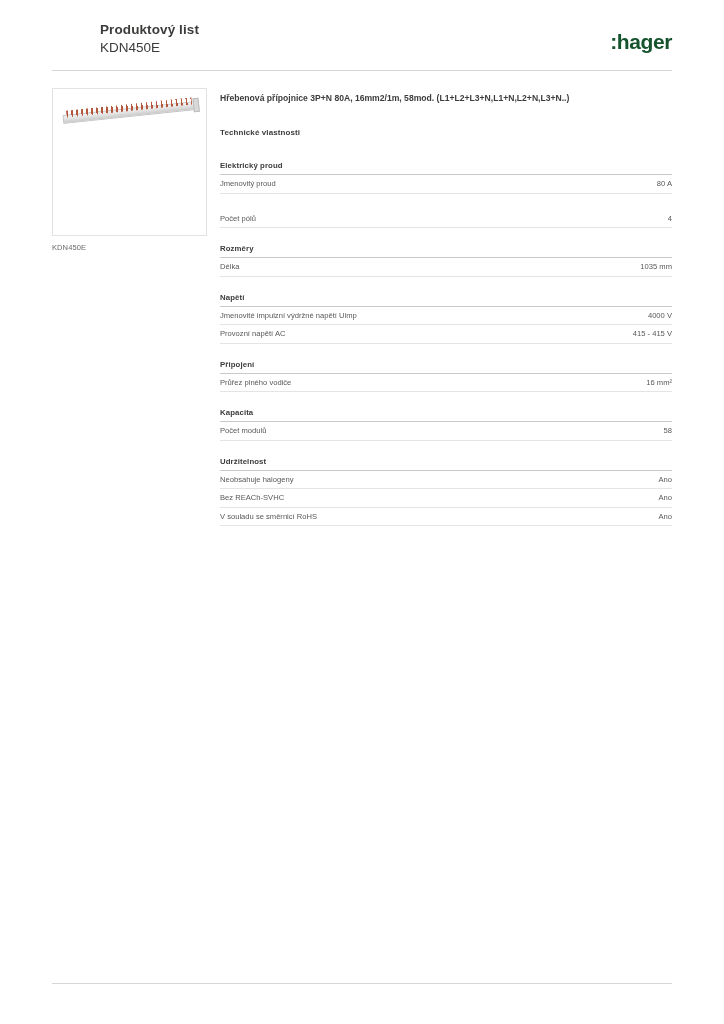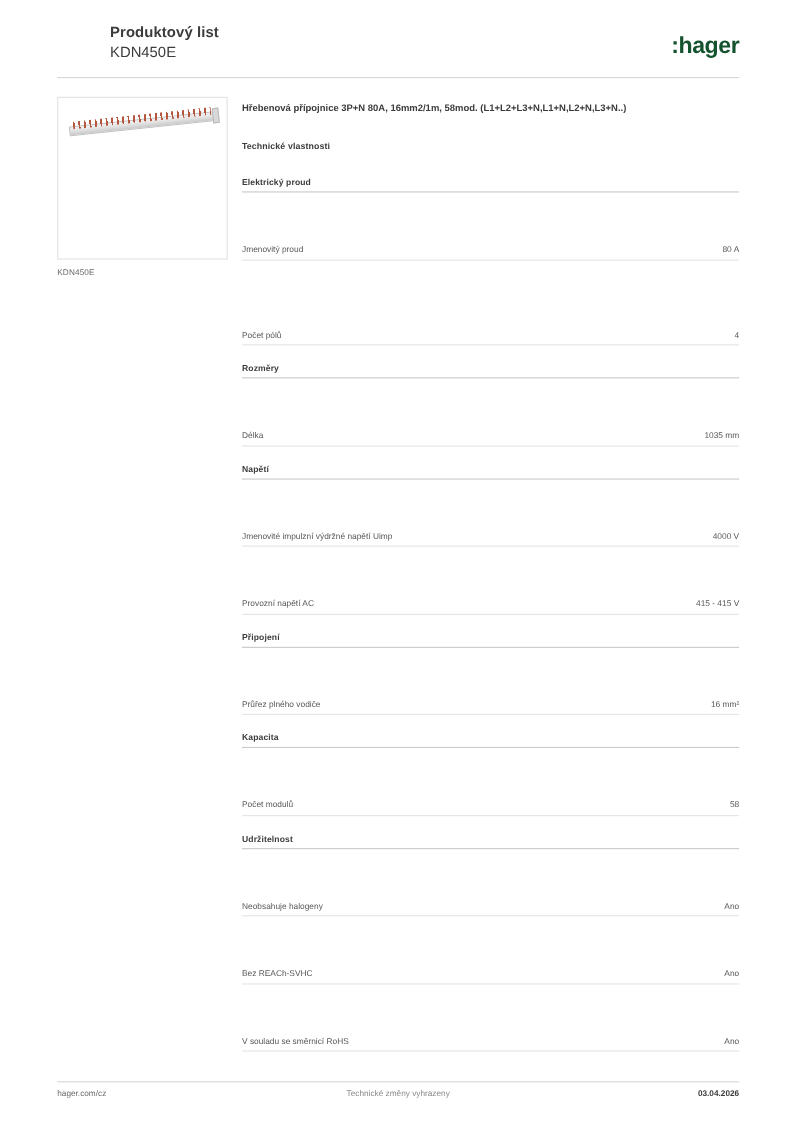--- a/index.html
+++ b/index.html
@@ -158,21 +158,20 @@
     justify-content: space-between;
     align-items: baseline;
     font-size: 7.6px;
     color: #58585a;
     padding: 4px 0 3.5px 0;
     border-bottom: 1px solid #e4e4e4;
     line-height: 10px;
   }
   .row .label {
     text-align: right;
-    margin-top: 43px;
   }
   .row .value {
     text-align: right;
     white-space: nowrap;
     padding-left: 12px;
   }
 
   
   .footer-rule {
     position: absolute;
@@ -296,19 +295,14 @@
           </div>
           <div class="row">
             <span class="label">V souladu se směrnicí RoHS</span>
             <span class="value">Ano</span>
           </div>
         </div>
       </div>
   </div>
 
   <div class="footer-rule"></div>
-  <div class="footer">
-    <span class="left">hager.com/cz</span>
-    <span class="center">Technické změny vyhrazeny</span>
-    <span class="right">03.04.2026</span>
-  </div>
 
 </div>
 
 </body></html>

